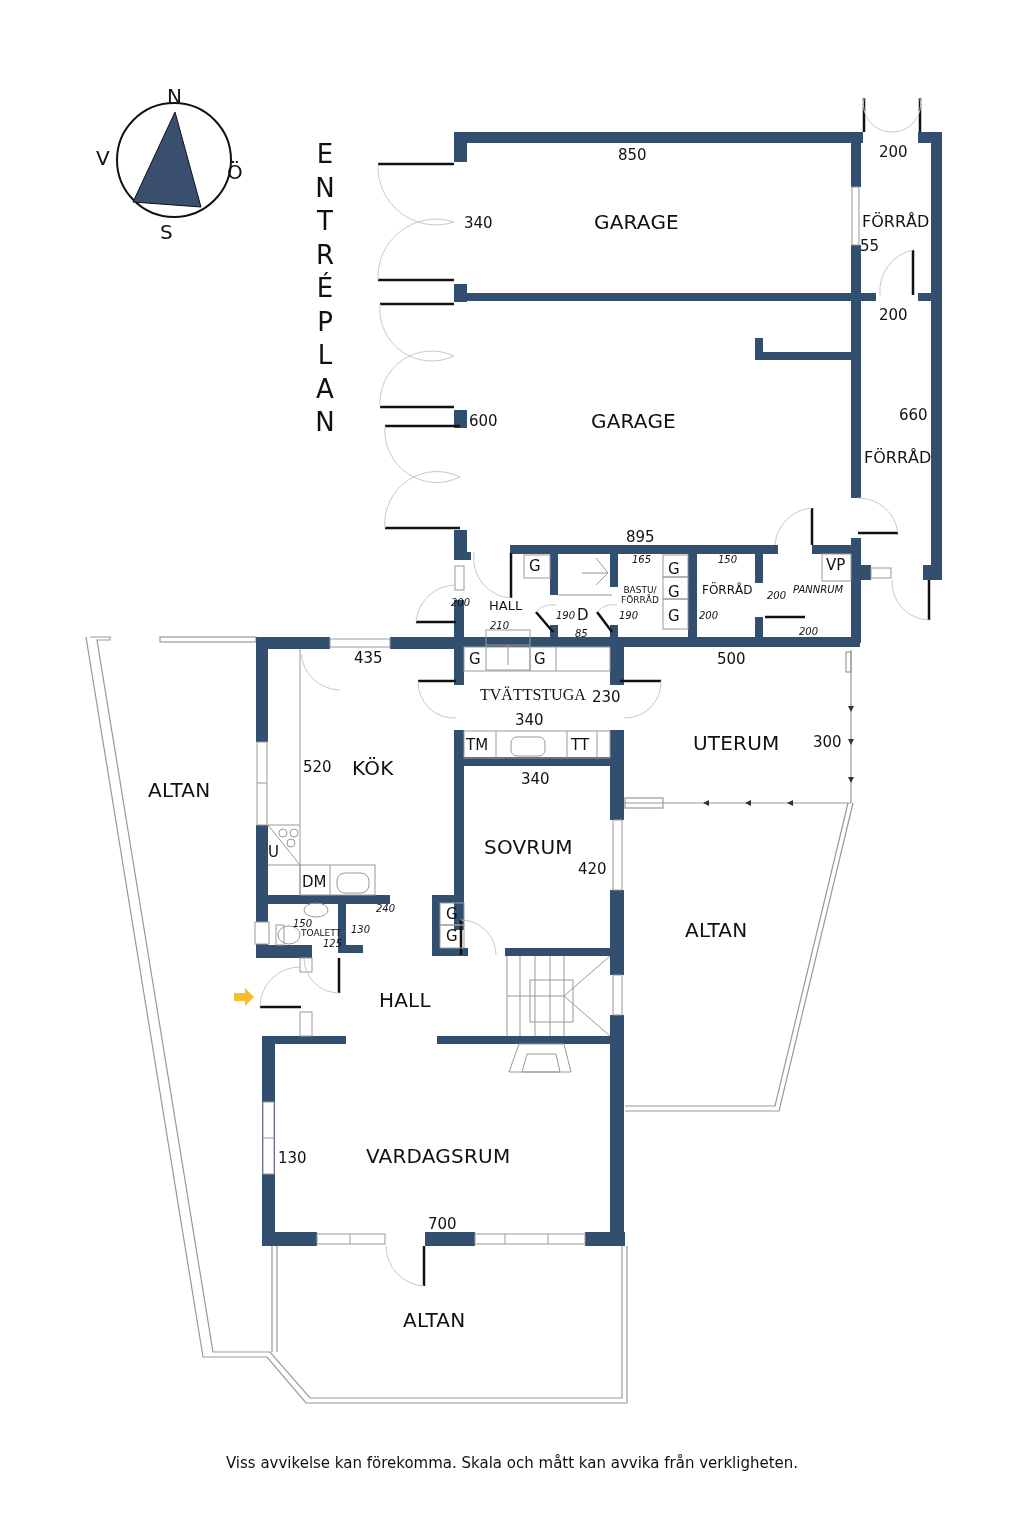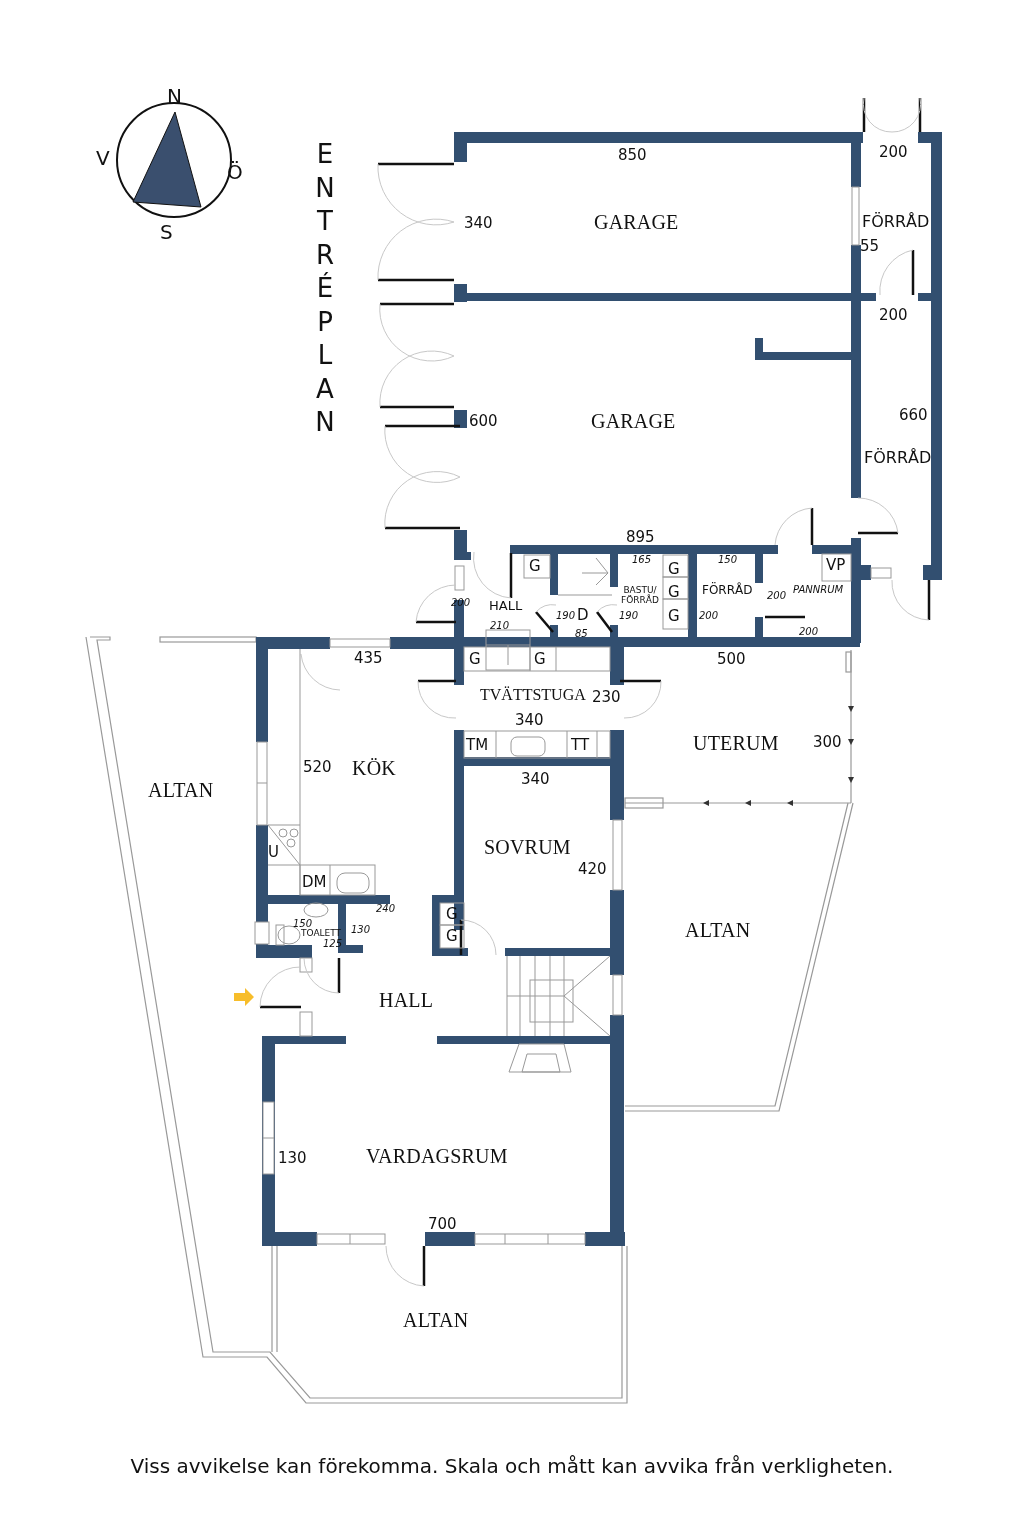--- a/index.html
+++ b/index.html
@@ -1,27 +1,27 @@
 <!DOCTYPE html>
 <html><head>
   <meta charset="utf-8">
   <style>
     html, body { margin:0; padding:0; background:#ffffff; }
     body { width:1024px; height:1536px; position:relative; overflow:hidden; font-family:"DejaVu Sans", sans-serif; }
     #plan { position:absolute; left:0; top:0; width:1024px; height:1536px; }
     .lbl { position:absolute; color:#111; white-space:nowrap; line-height:1; }
-    .room { font-size:20px; letter-spacing:0.2px;font-family:Liberation Serif, serif; }
+    .room { font-size:20px; letter-spacing:0.2px; }
     .room-sm { font-size:14px; }
     .dim { font-size:15px; }
     .dim-sm { font-size:10px;font-style:italic; }
     .fix { font-size:15px; }
     .tiny { font-size:9px; text-align:center; line-height:1.15; }
     .vertical { position:absolute; left:313px; top:138px; width:24px; font-size:26px; text-align:center; line-height:33.5px; color:#111; }
     .compass-l { position:absolute; font-size:20px; color:#111; line-height:1; }
-    .disclaimer { position:absolute; left:0; width:1024px; top:1454px; text-align:center; font-size:20px; color:#111; }
+    .disclaimer { position:absolute; left:0; width:1024px; top:1454px; text-align:center; font-size:15px; color:#111; }
   </style>
 </head>
 <body>
 
 <svg id="plan" viewBox="0 0 1024 1536" xmlns="http://www.w3.org/2000/svg">
 
   <g>
     <circle cx="174" cy="160" r="57" fill="none" stroke="#111" stroke-width="2"></circle>
     <polygon points="175,112 133,202 201,207" fill="#3a4f6e" stroke="#111" stroke-width="1"></polygon>
   </g>

